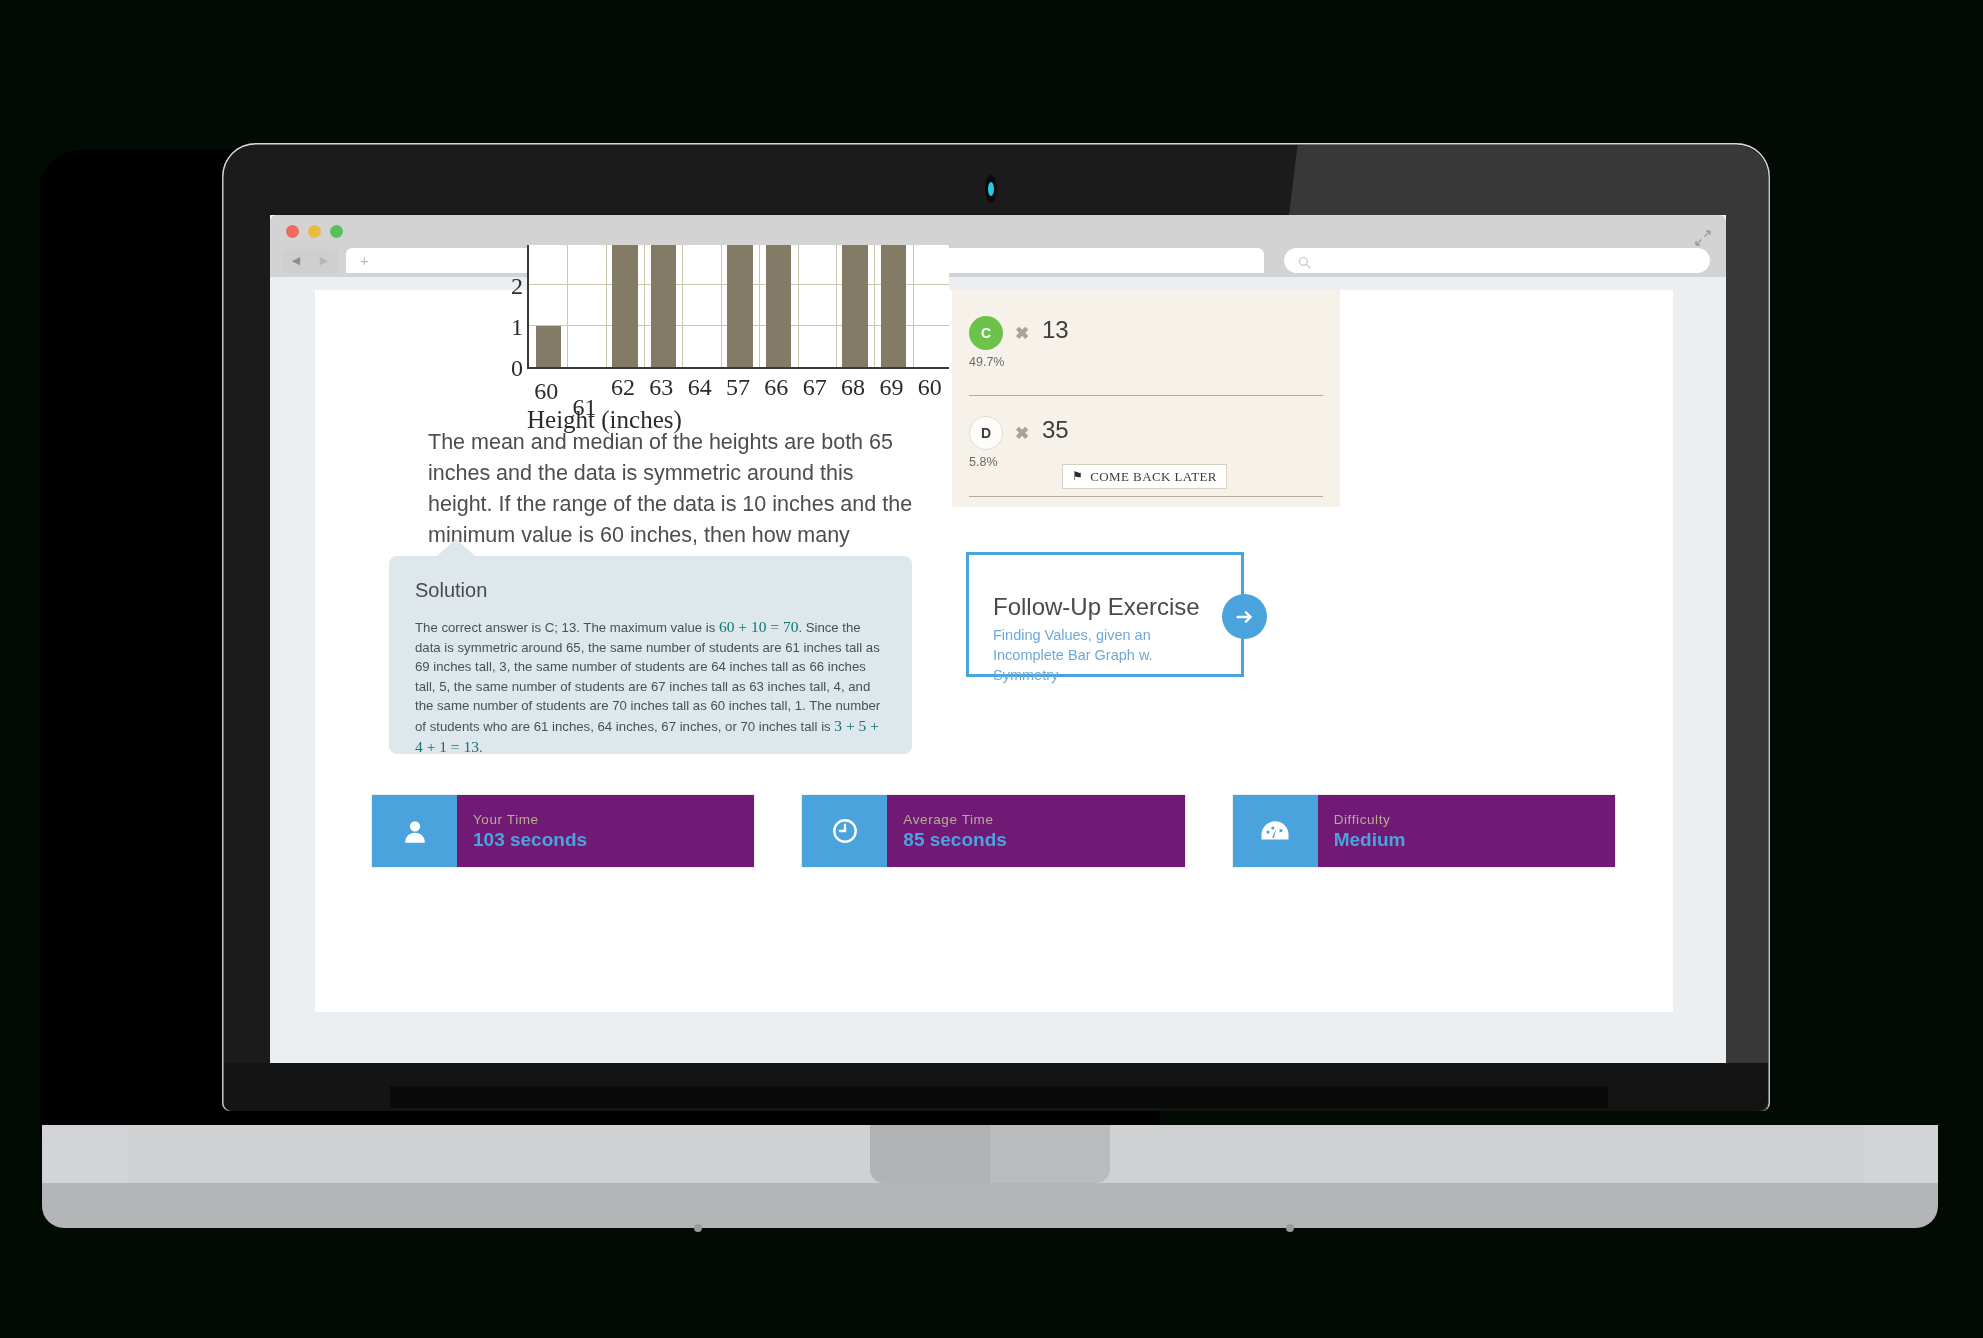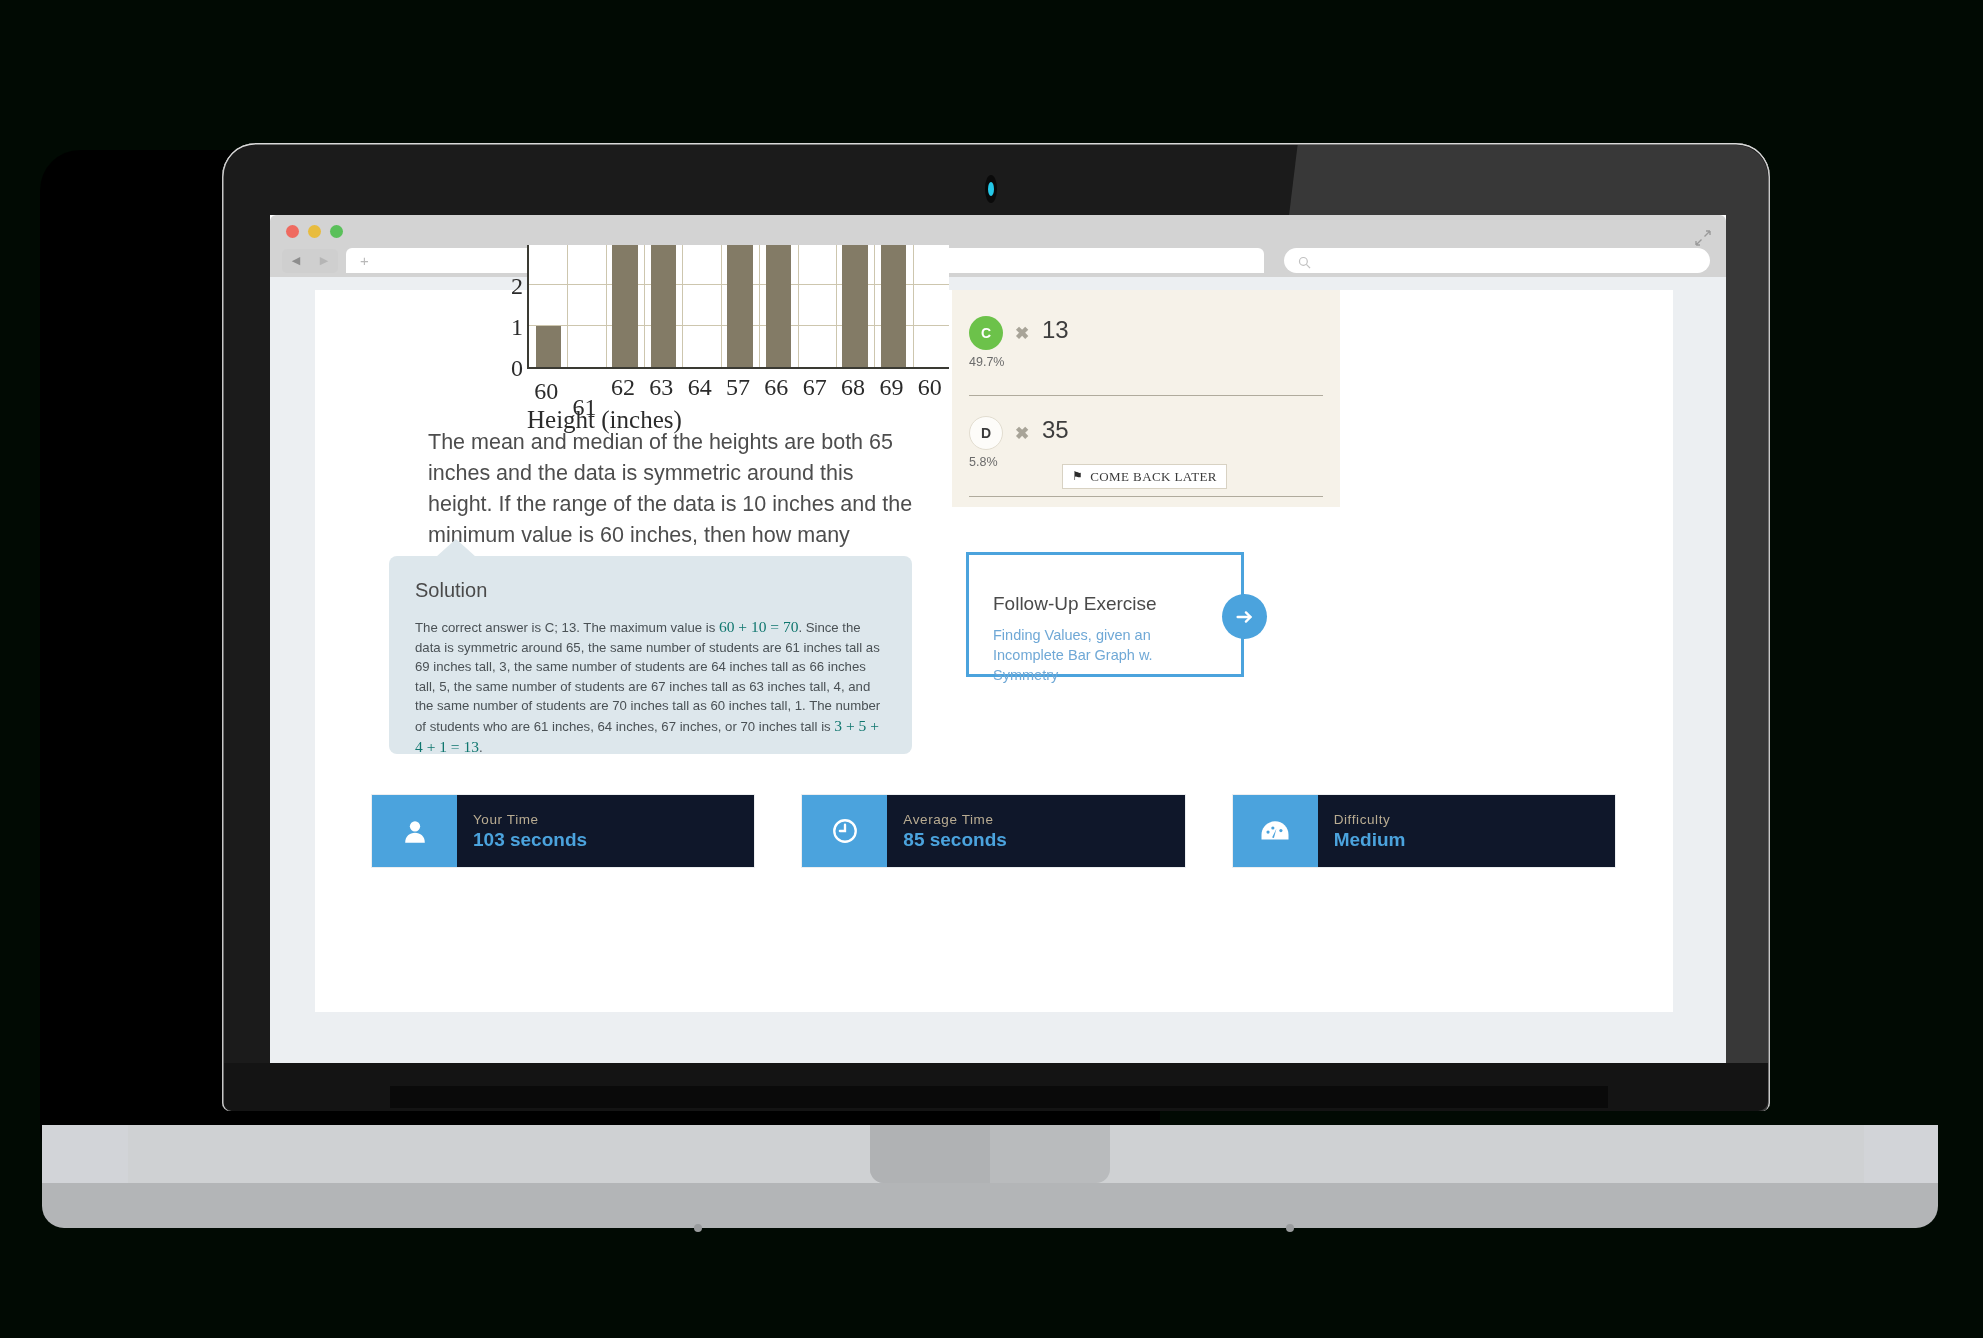--- a/index.html
+++ b/index.html
@@ -190,32 +190,32 @@
     font-family: "Liberation Serif", serif; font-size: 13px; letter-spacing: .4px; color: #3a3a3a;
     cursor: pointer;
   }
   .flag { font-size: 12px; color: #2b2b2b; }
 
   
   .followup {
     position: absolute; left: 651px; top: 262px; width: 278px; height: 125px;
     background: #fff; border: 3px solid #4ba3dd;
   }
-  .fu-title { position: absolute; left: 24px; top: 38px; font-size: 19px; color: #4a4a4a; font-weight: 400; }
+  .fu-title { position: absolute; left: 24px; top: 38px; font-size: 24px; color: #4a4a4a; font-weight: 400; }
   .fu-sub { position: absolute; left: 24px; top: 70px; width: 215px; font-size: 14.5px; line-height: 20px; color: #6fa8d6; }
   .fu-arrow {
     position: absolute; left: 253px; top: 39px; width: 45px; height: 45px;
     border-radius: 50%; background: #4ba3dd; color: #fff;
     display: flex; align-items: center; justify-content: center; font-size: 22px;
   }
 
   
   .stats { position: absolute; left: 56px; top: 504px; width: 1245px; height: 74px; display: flex; gap: 46px; }
   .stat {
-    flex: 1; height: 74px; background: #0f172a; border: 1px solid #eceef0; display: flex;
+    flex: 1; height: 74px; background: #701a75; border: 1px solid #eceef0; display: flex;
   }
   .stat-icon {
     width: 85px; background: #4ba3dd; display: flex; align-items: center; justify-content: center;
     color: #fff;
   }
   .stat-body { flex: 1; padding-left: 16px; display: flex; flex-direction: column; justify-content: center; }
   .stat-label { font-size: 13.5px; color: #b9ac92; letter-spacing: .6px; margin-bottom: 2px; }
   .stat-value { font-size: 19px; color: #4ba3dd; font-weight: 700; }
 </style>
 </head>

